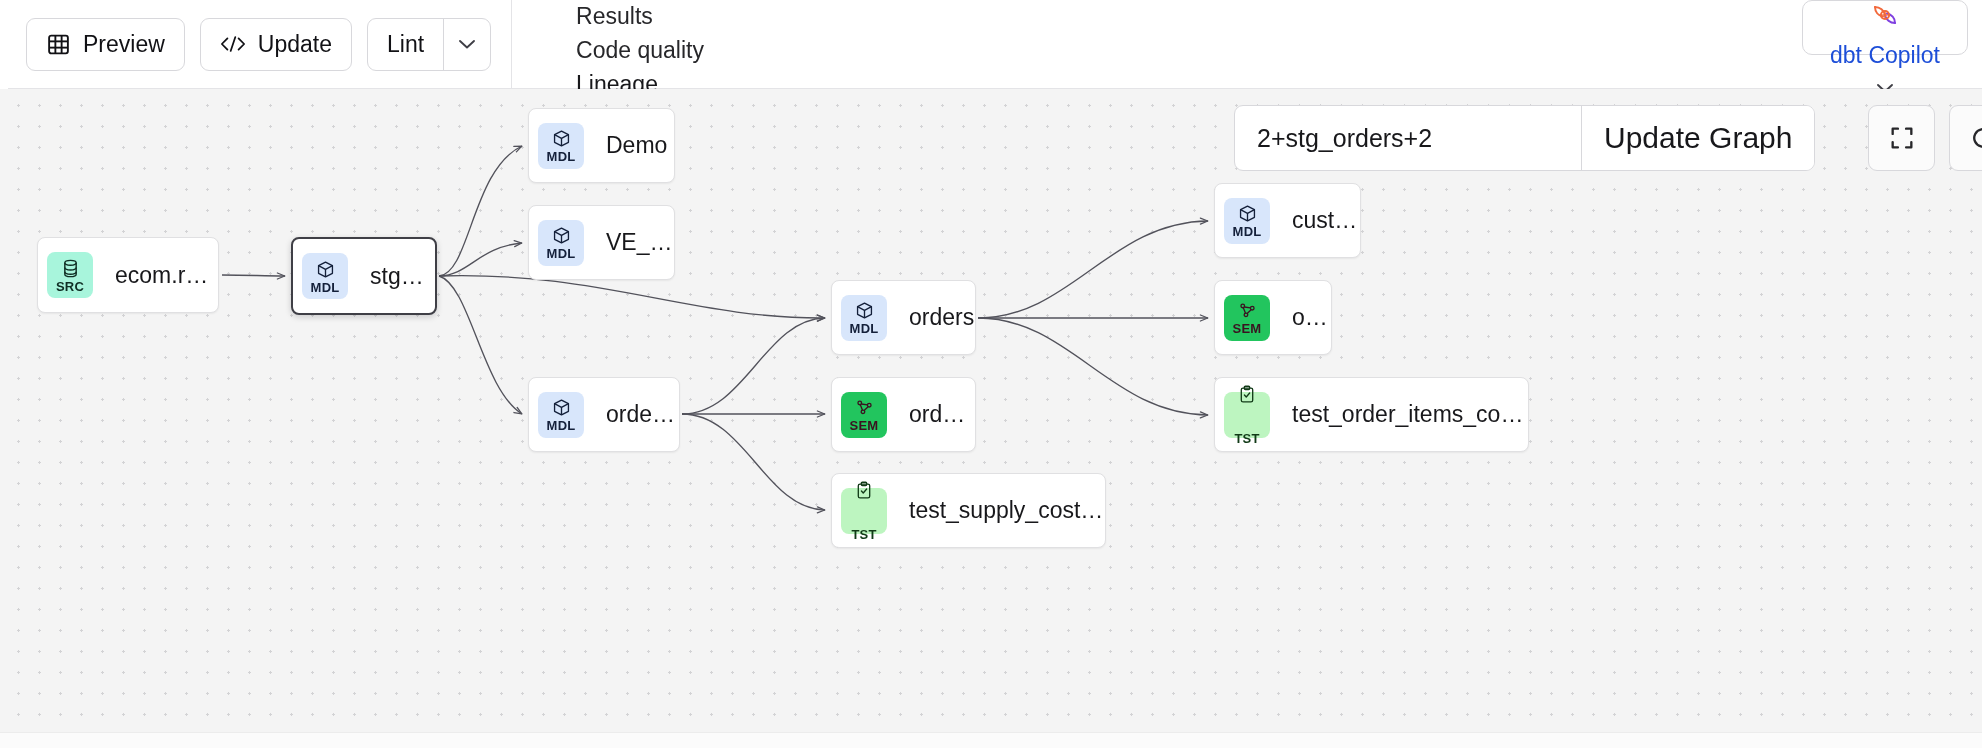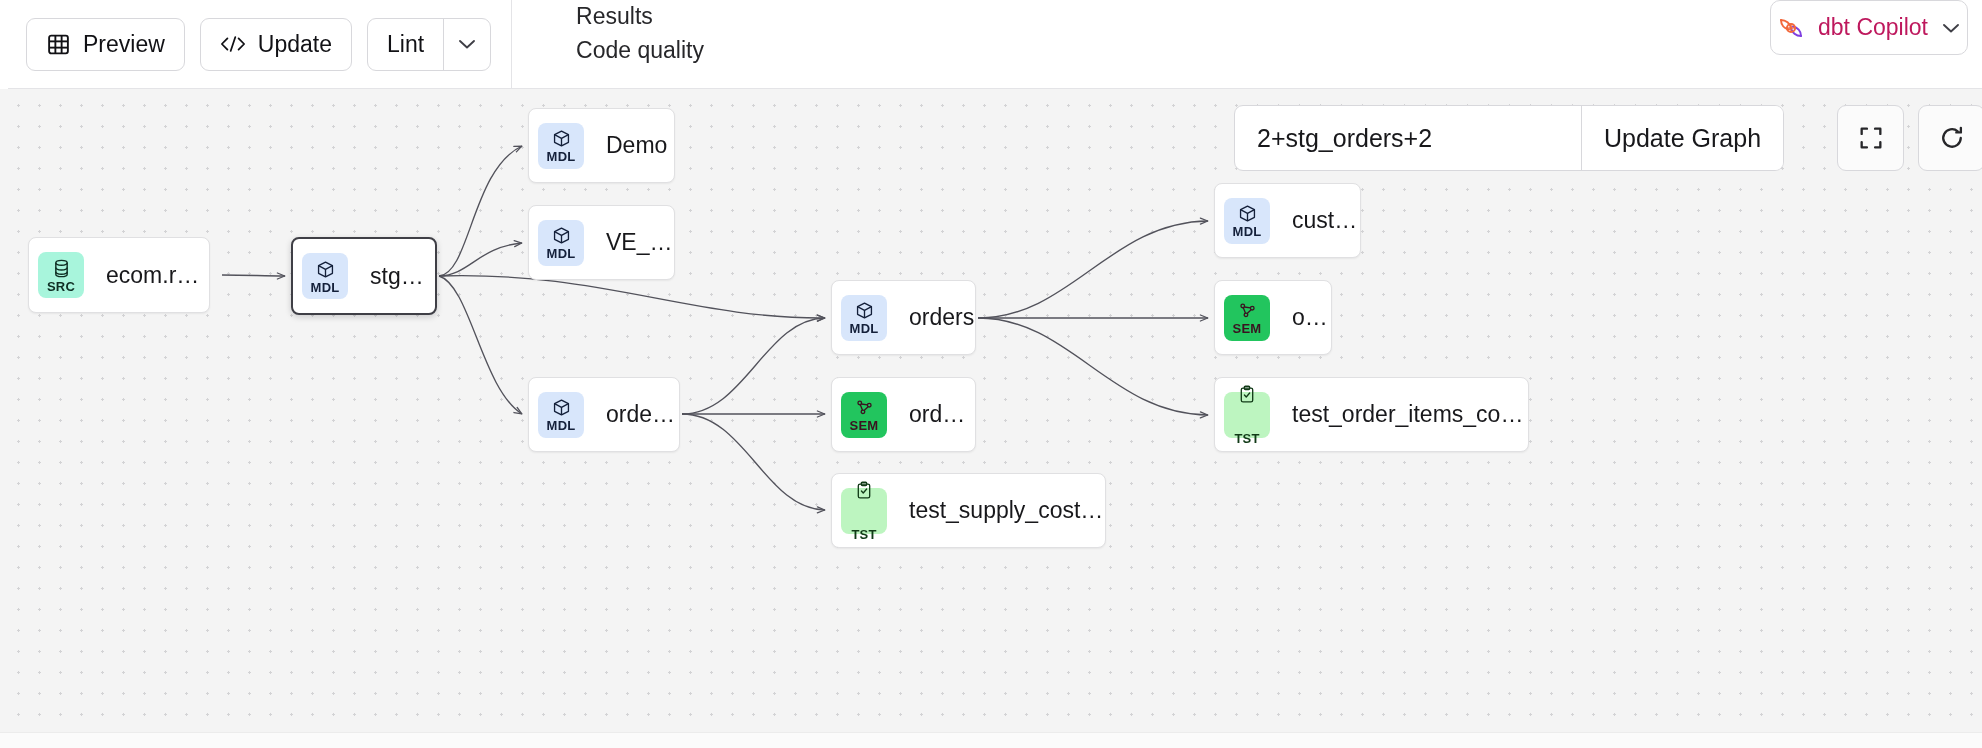--- a/index.html
+++ b/index.html
@@ -77,24 +77,25 @@
     margin-left: auto;
     padding-right: 22px;
     display: flex; align-items: center;
   }
   .copilot-btn {
     height: 55px;
     border: 1px solid #d8d8dc;
     border-radius: 10px;
     background: #fff;
     display: flex; align-items: center; gap: 13px;
-    padding: 0 6px;
-    font-size: 23px; color: #be185d;
+    padding: 0 27px;
+    font-size: 23px; color: #1d4ed8;
     cursor: pointer;
     white-space: nowrap;
+    flex-direction: column;
   }
 
   
   .canvas {
     position: absolute;
     top: 89px; left: 0;
     width: 1982px; height: 659px;
     background-color: #f4f4f4;
     background-image: radial-gradient(circle, #d3d3d5 1.1px, transparent 1.2px);
     background-size: 21px 21px;
@@ -127,21 +128,21 @@
     border: none; outline: none;
     background: transparent;
     font-size: 25px; color: #18181b;
     padding: 0 22px;
     font-family: "Liberation Sans", sans-serif;
   }
   .gc-update {
     display: flex; align-items: center;
     padding: 0 22px;
     border-left: 1px solid #d8d8dc;
-    font-size: 25px; color: #18181b;
+    font-size: 30px; color: #18181b;
     cursor: pointer; white-space: nowrap;
     background: #ffffff;
   }
   .gc-iconbtn {
     width: 67px; height: 66px;
     border: 1px solid #d8d8dc;
     border-radius: 9px;
     background: #fbfbfb;
     display: flex; align-items: center; justify-content: center;
     cursor: pointer;
@@ -245,20 +246,23 @@
 
   <div class="tb-divider"></div>
 
   <div class="tabs">
     <div class="tab">
       <span>Results</span>
     </div>
     <div class="tab">
       <span>Code quality</span>
     </div>
+    <div class="tab active">
+      <span>Lineage</span>
+    </div>
   </div>
 
   <div class="tb-right">
     <div class="copilot-btn">
       <span class="ico">
         <svg width="28" height="28" viewBox="0 0 28 28" fill="none" stroke-width="2" stroke-linecap="round">
           <path d="M4 6c5 0 9 3.6 10.2 8" stroke="#f2693c"></path>
           <path d="M4 6c0 5 3.6 8.6 8 9.6" stroke="#f2693c"></path>
           <path d="M24 22c-5 0-9-3.6-10.2-8" stroke="#7f3fe0"></path>
           <path d="M24 22c0-5-3.6-8.6-8-9.6" stroke="#7f3fe0"></path>
@@ -328,21 +332,21 @@
       <path d="M682,325 C745,325 765,420 825,421"></path>
 
       <path d="M978,229 C1070,229 1110,133 1208,132"></path>
 
       <path d="M978,229 C1060,229 1120,229 1208,229"></path>
 
       <path d="M978,229 C1070,229 1110,325 1208,326"></path>
     </g>
   </svg>
 
-  <div class="node" style="left:28px; top:148px; width:182px; height:76px;">
+  <div class="node" style="left:37px; top:148px; width:182px; height:76px;">
     <div class="badge badge-src">
       <span class="bico">
         <svg width="17" height="19" viewBox="0 0 18 20" fill="none" stroke="#0f2e24" stroke-width="1.5">
           <ellipse cx="9" cy="4" rx="6" ry="2.6"></ellipse>
           <path d="M3 4v12c0 1.4 2.7 2.6 6 2.6s6-1.2 6-2.6V4"></path>
           <path d="M3 9c0 1.4 2.7 2.6 6 2.6s6-1.2 6-2.6"></path>
           <path d="M3 13.5c0 1.4 2.7 2.6 6 2.6s6-1.2 6-2.6"></path>
         </svg>
       </span>
       <span class="btxt">SRC</span>

